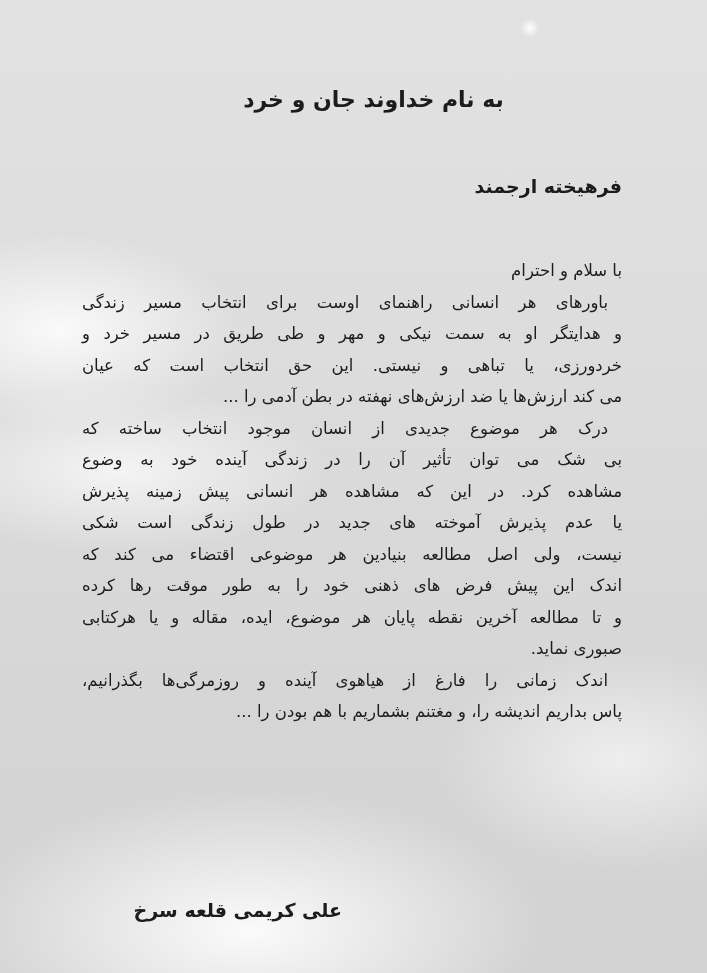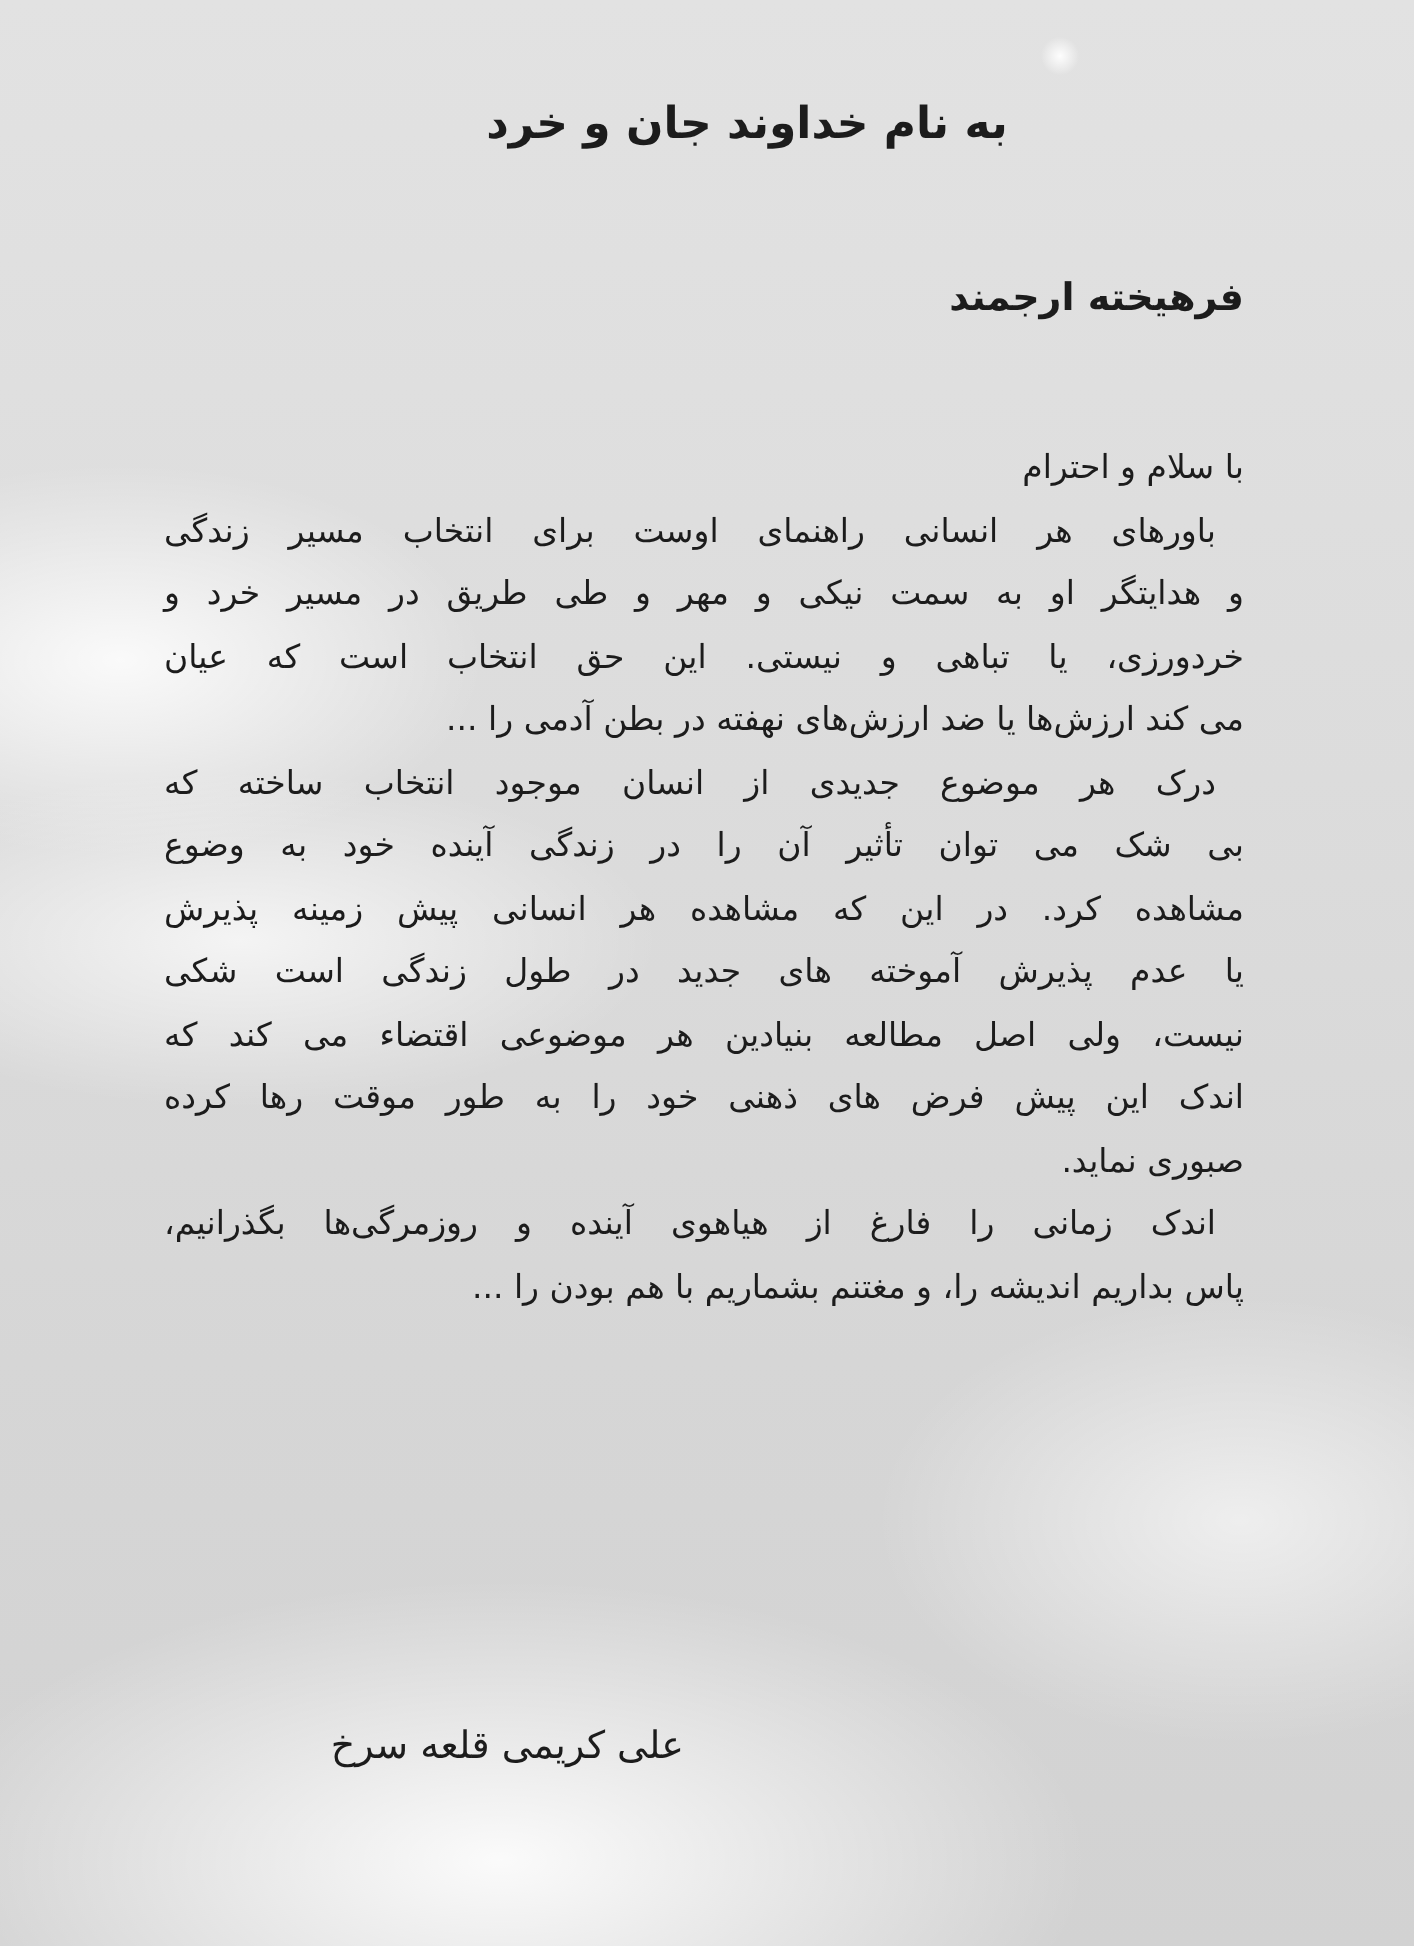--- a/index.html
+++ b/index.html
@@ -17,20 +17,21 @@
         radial-gradient(ellipse 260px 140px at 60px 330px, rgba(255,255,255,0.85), rgba(255,255,255,0) 70%),
         radial-gradient(ellipse 300px 120px at 120px 470px, rgba(255,255,255,0.7), rgba(255,255,255,0) 70%),
         radial-gradient(ellipse 420px 200px at 250px 930px, rgba(255,255,255,0.9), rgba(255,255,255,0) 70%),
         radial-gradient(ellipse 260px 160px at 620px 760px, rgba(255,255,255,0.6), rgba(255,255,255,0) 70%),
         radial-gradient(circle 12px at 530px 28px, rgba(255,255,255,0.95), rgba(255,255,255,0) 80%),
         linear-gradient(180deg, #e2e2e2 0%, #dcdcdc 40%, #d6d6d6 70%, #d2d2d2 100%);
     }
     .page {
       position: absolute;
       inset: 0;
+      margin-top: 37px;
     }
     .title {
       position: absolute;
       top: 50px;
       left: 0;
       right: 0;
       text-align: center;
       font-weight: bold;
       font-size: 22px;
       padding-left: 40px;
@@ -60,21 +61,21 @@
     .body .line.short {
       text-align-last: right;
     }
     .body .line.indent {
       padding-right: 14px;
     }
     .signature {
       position: absolute;
       top: 862px;
       right: 365px;
-      font-weight: normal;
+      font-weight: bold;
       font-size: 19px;
     }
   </style>
 </head>
 <body>
 
 <div class="page">
   <div class="title">به نام خداوند جان و خرد</div>
   <div class="salutation">فرهیخته ارجمند</div>
 
@@ -83,19 +84,20 @@
     <span class="line indent">باورهای هر انسانی راهنمای اوست برای انتخاب مسیر زندگی</span>
     <span class="line">و هدایتگر او به سمت نیکی و مهر و طی طریق در مسیر خرد و</span>
     <span class="line">خردورزی، یا تباهی و نیستی. این حق انتخاب است که عیان</span>
     <span class="line short">می کند ارزش‌ها یا ضد ارزش‌های نهفته در بطن آدمی را ...</span>
     <span class="line indent">درک هر موضوع جدیدی از انسان موجود انتخاب ساخته که</span>
     <span class="line">بی شک می توان تأثیر آن را در زندگی آینده خود به وضوع</span>
     <span class="line">مشاهده کرد. در این که مشاهده هر انسانی پیش زمینه پذیرش</span>
     <span class="line">یا عدم پذیرش آموخته های جدید در طول زندگی است شکی</span>
     <span class="line">نیست، ولی اصل مطالعه بنیادین هر موضوعی اقتضاء می کند که</span>
     <span class="line">اندک این پیش فرض های ذهنی خود را به طور موقت رها کرده</span>
+    <span class="line">و تا مطالعه آخرین نقطه پایان هر موضوع، ایده، مقاله و یا هرکتابی</span>
     <span class="line short">صبوری نماید.</span>
     <span class="line indent">اندک زمانی را فارغ از هیاهوی آینده و روزمرگی‌ها بگذرانیم،</span>
     <span class="line short">پاس بداریم اندیشه را، و مغتنم بشماریم با هم بودن را ...</span>
   </div>
 
   <div class="signature">علی کریمی قلعه سرخ</div>
 </div>
 
 </body></html>

